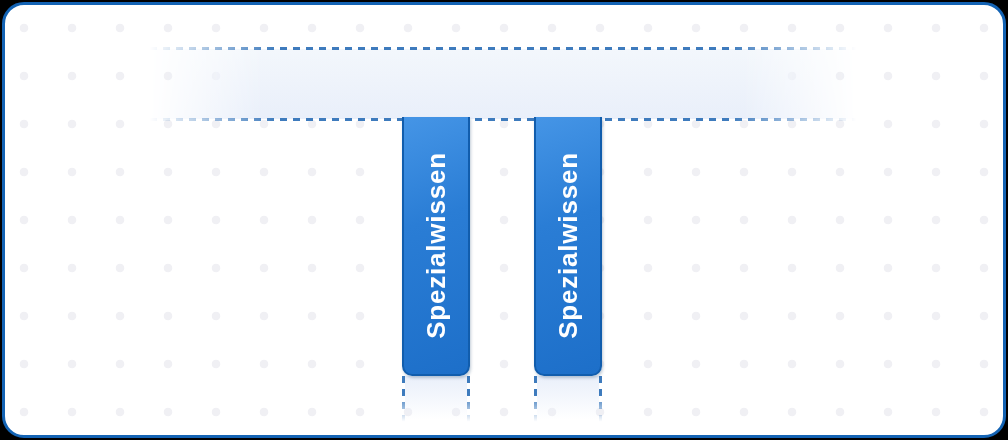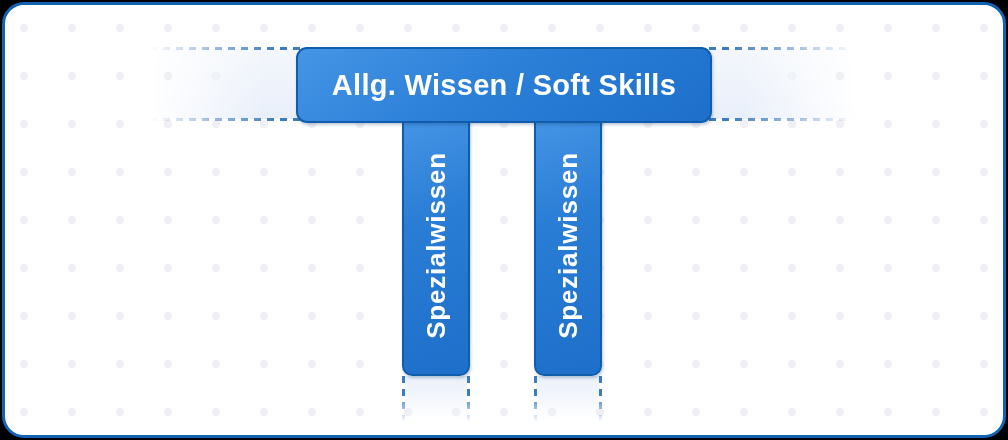--- a/index.html
+++ b/index.html
@@ -130,17 +130,14 @@
   </div>
 
   <div class="col col-left">
     <span class="vtext">Spezialwissen</span>
   </div>
 
   <div class="col col-right">
     <span class="vtext">Spezialwissen</span>
   </div>
 
-  <div class="bar">
-    <span class="bar-label">Allg. Wissen / Soft Skills</span>
-  </div>
 
 </div>
 
 </body></html>

